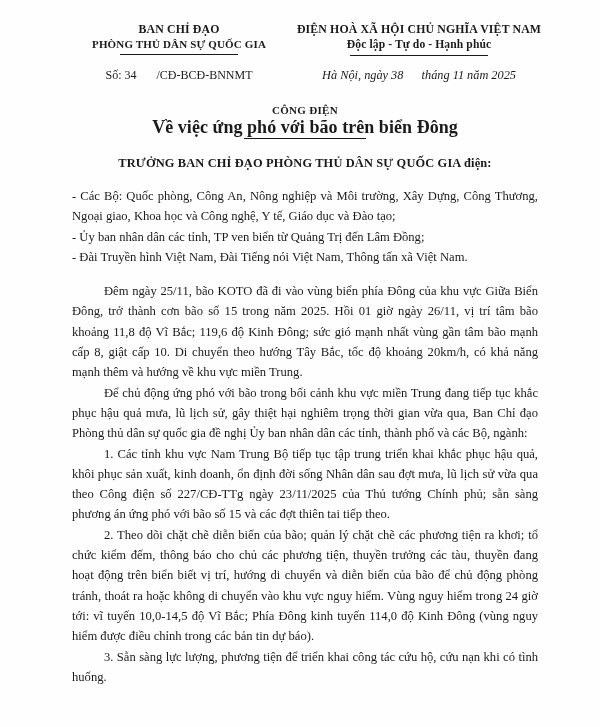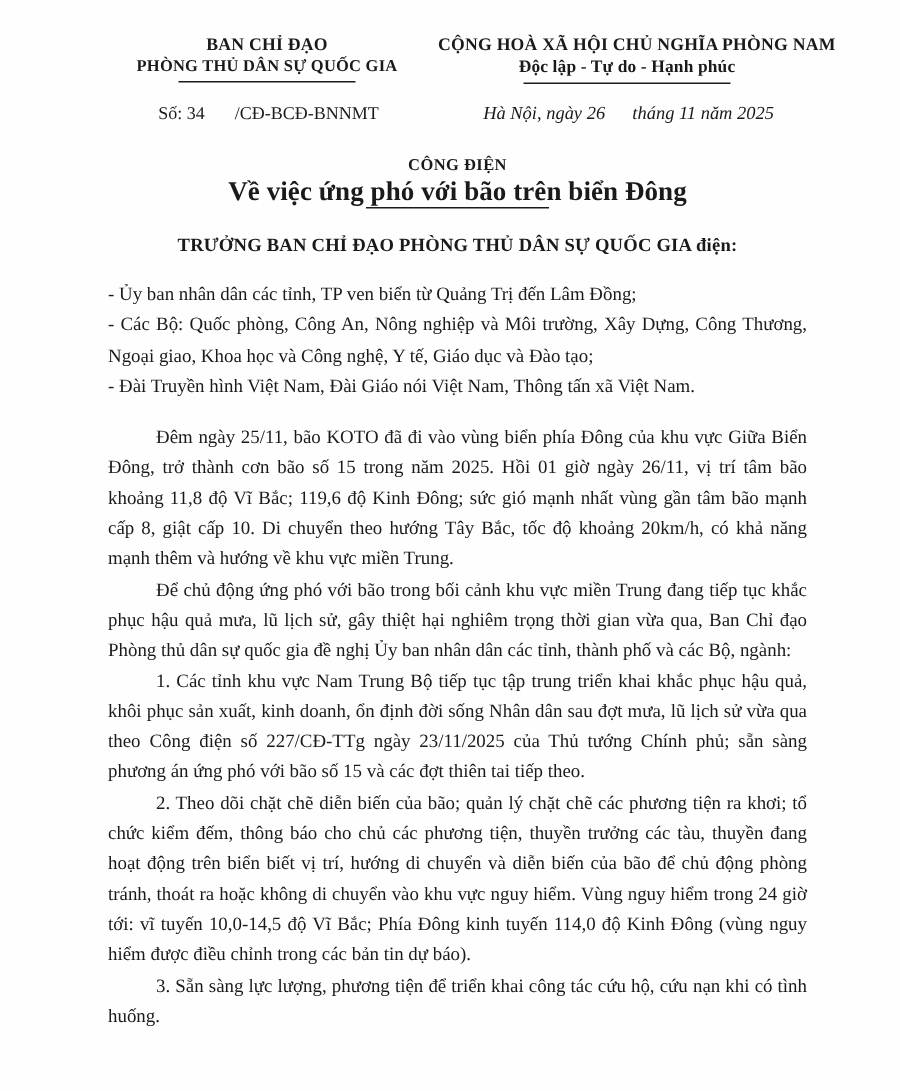--- a/index.html
+++ b/index.html
@@ -158,52 +158,52 @@
 
   <div class="masthead">
 
     <div class="mast-col-left">
       <div class="mast-line big">BAN CHỈ ĐẠO</div>
       <div class="mast-line">PHÒNG THỦ DÂN SỰ QUỐC GIA</div>
       <div class="rule rule-left"></div>
     </div>
 
     <div class="mast-col-right">
-      <div class="mast-line big">CỘNG HOÀ XÃ HỘI CHỦ NGHĨA PHÒNG NAM</div>
+      <div class="mast-line big">ĐIỆN HOÀ XÃ HỘI CHỦ NGHĨA VIỆT NAM</div>
       <div class="mast-sub">Độc lập - Tự do - Hạnh phúc</div>
       <div class="rule rule-right"></div>
     </div>
 
   </div>
 
   <div class="numdate">
     <div class="doc-number">
       <span>Số: 34</span>
       <span class="num-sep"></span>
       <span>/CĐ-BCĐ-BNNMT</span>
     </div>
     <div class="doc-date">
-      <span>Hà Nội, ngày 26</span>
+      <span>Hà Nội, ngày 38</span>
       <span class="date-gap"></span>
       <span>tháng 11 năm 2025</span>
     </div>
   </div>
 
   <div class="titleblock">
     <div class="title-main">CÔNG ĐIỆN</div>
     <div class="title-sub">Về việc ứng phó với bão trên biển Đông</div>
     <div class="rule rule-title"></div>
   </div>
 
   <div class="addressee-head">TRƯỞNG BAN CHỈ ĐẠO PHÒNG THỦ DÂN SỰ QUỐC GIA điện:</div>
 
   <div class="recipients">
+    <div class="recip-item">- Các Bộ: Quốc phòng, Công An, Nông nghiệp và Môi trường, Xây Dựng, Công Thương, Ngoại giao, Khoa học và Công nghệ, Y tế, Giáo dục và Đào tạo;</div>
     <div class="recip-item">- Ủy ban nhân dân các tỉnh, TP ven biển từ Quảng Trị đến Lâm Đồng;</div>
-    <div class="recip-item">- Các Bộ: Quốc phòng, Công An, Nông nghiệp và Môi trường, Xây Dựng, Công Thương, Ngoại giao, Khoa học và Công nghệ, Y tế, Giáo dục và Đào tạo;</div>
-    <div class="recip-item">- Đài Truyền hình Việt Nam, Đài Giáo nói Việt Nam, Thông tấn xã Việt Nam.</div>
+    <div class="recip-item">- Đài Truyền hình Việt Nam, Đài Tiếng nói Việt Nam, Thông tấn xã Việt Nam.</div>
   </div>
 
   <div class="body">
     <p class="para">Đêm ngày 25/11, bão KOTO đã đi vào vùng biển phía Đông của khu vực Giữa Biển Đông, trở thành cơn bão số 15 trong năm 2025. Hồi 01 giờ ngày 26/11, vị trí tâm bão khoảng 11,8 độ Vĩ Bắc; 119,6 độ Kinh Đông; sức gió mạnh nhất vùng gần tâm bão mạnh cấp 8, giật cấp 10. Di chuyển theo hướng Tây Bắc, tốc độ khoảng 20km/h, có khả năng mạnh thêm và hướng về khu vực miền Trung.</p>
     <p class="para">Để chủ động ứng phó với bão trong bối cảnh khu vực miền Trung đang tiếp tục khắc phục hậu quả mưa, lũ lịch sử, gây thiệt hại nghiêm trọng thời gian vừa qua, Ban Chỉ đạo Phòng thủ dân sự quốc gia đề nghị Ủy ban nhân dân các tỉnh, thành phố và các Bộ, ngành:</p>
     <p class="para">1. Các tỉnh khu vực Nam Trung Bộ tiếp tục tập trung triển khai khắc phục hậu quả, khôi phục sản xuất, kinh doanh, ổn định đời sống Nhân dân sau đợt mưa, lũ lịch sử vừa qua theo Công điện số 227/CĐ-TTg ngày 23/11/2025 của Thủ tướng Chính phủ; sẵn sàng phương án ứng phó với bão số 15 và các đợt thiên tai tiếp theo.</p>
     <p class="para">2. Theo dõi chặt chẽ diễn biến của bão; quản lý chặt chẽ các phương tiện ra khơi; tổ chức kiểm đếm, thông báo cho chủ các phương tiện, thuyền trưởng các tàu, thuyền đang hoạt động trên biển biết vị trí, hướng di chuyển và diễn biến của bão để chủ động phòng tránh, thoát ra hoặc không di chuyển vào khu vực nguy hiểm. Vùng nguy hiểm trong 24 giờ tới: vĩ tuyến 10,0-14,5 độ Vĩ Bắc; Phía Đông kinh tuyến 114,0 độ Kinh Đông (vùng nguy hiểm được điều chỉnh trong các bản tin dự báo).</p>
     <p class="para">3. Sẵn sàng lực lượng, phương tiện để triển khai công tác cứu hộ, cứu nạn khi có tình huống.</p>
   </div>
 

